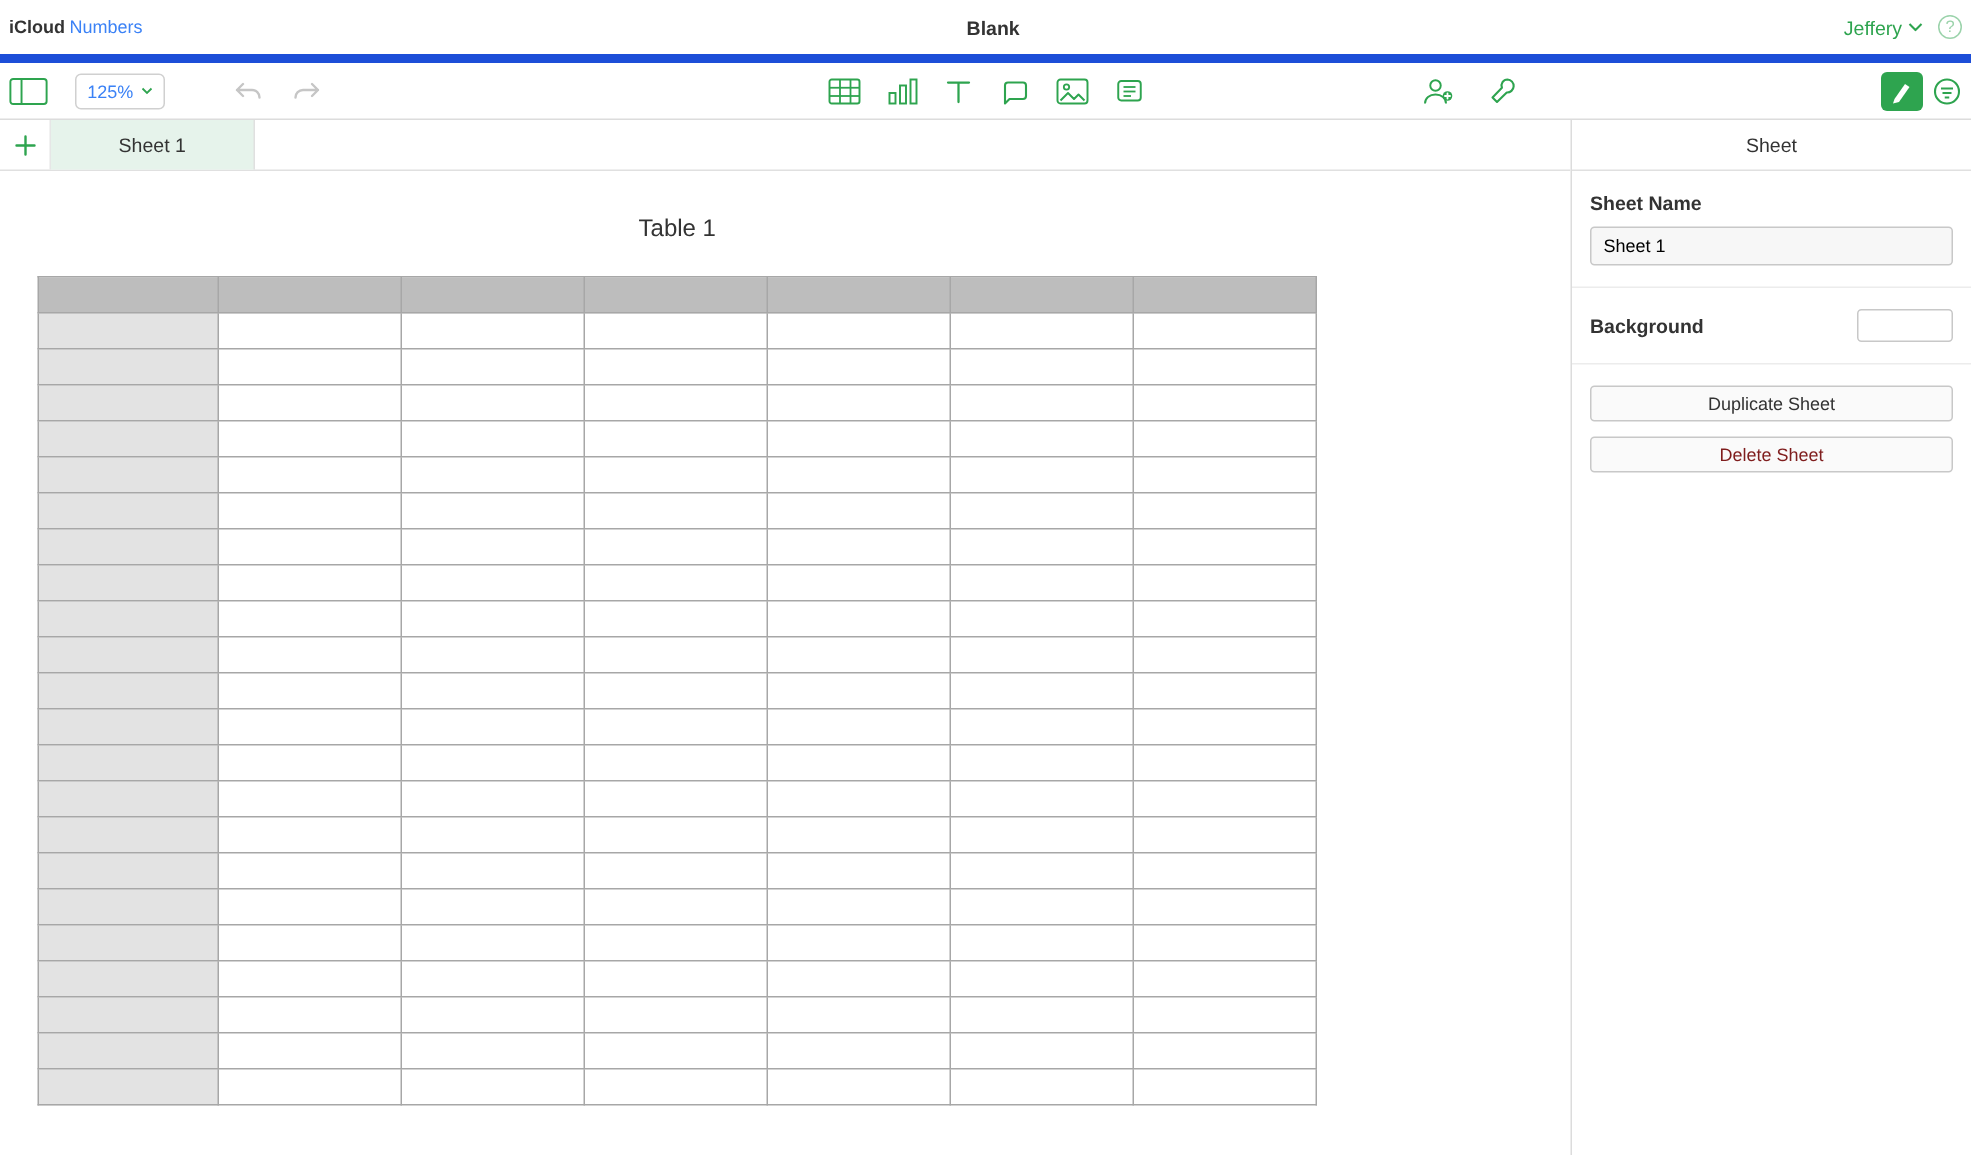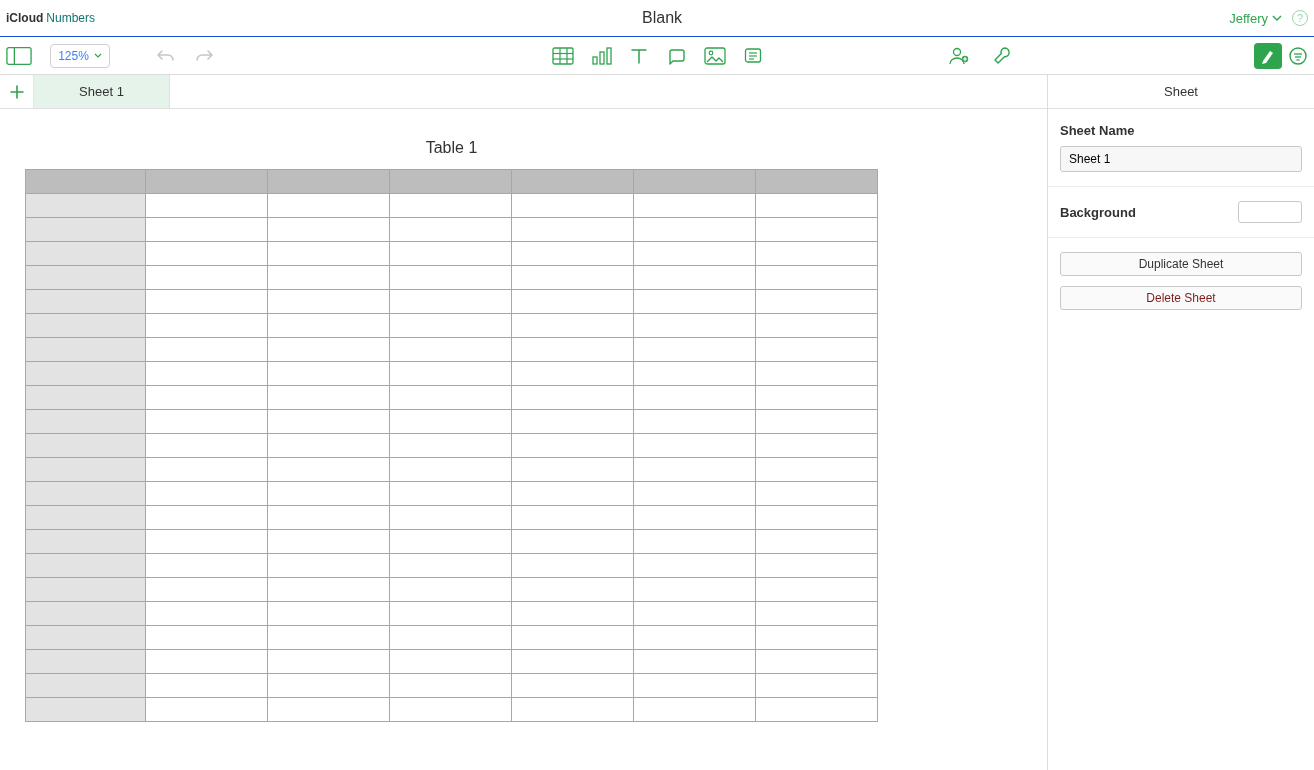--- a/index.html
+++ b/index.html
@@ -1,21 +1,21 @@
 <!DOCTYPE html>
 <html><head>
 <meta charset="utf-8">
 <style>
   * { box-sizing: border-box; margin: 0; padding: 0; }
   html, body { width: 1314px; height: 770px; font-family: -apple-system, "Helvetica Neue", Helvetica, Arial, sans-serif; font-size: 13px; color: #333; background: #fff; overflow: hidden; }
-  .top-bar { height: 22px; display: flex; align-items: center; justify-content: space-between; padding: 18px 6px; border-bottom: 1px solid #1d4ed8; gap: 20px; }
+  .top-bar { height: 22px; display: flex; align-items: center; justify-content: space-between; padding: 18px 6px; border-bottom: 6px solid #1d4ed8; gap: 20px; }
   .top-left { display: flex; align-items: baseline; gap: 3px; }
   .brand-icloud { font-weight: 600; font-size: 12px; }
-  .brand-numbers { color: #0f766e; font-size: 12px; font-weight: 400; }
-  .doc-title { font-size: 16px; }
+  .brand-numbers { color: #3b82f6; font-size: 12px; font-weight: 400; }
+  .doc-title { font-size: 13px; font-weight: bold; }
   .top-right { display: flex; align-items: center; gap: 10px; }
   .user-menu { color: #2ea44f; display: flex; align-items: center; gap: 4px; font-size: 13px; cursor: pointer; }
   .help-icon { width: 16px; height: 16px; border: 1.2px solid #9bd3ab; border-radius: 50%; color: #9bd3ab; font-size: 11px; display: flex; align-items: center; justify-content: center; cursor: pointer; }
 
   .toolbar { height: 38px; border-bottom: 1px solid #dcdcdc; display: flex; align-items: center; padding: 0 6px; }
   .tb-left, .tb-center, .tb-right { display: flex; align-items: center; gap: 18px; }
   .tb-center { position: absolute; left: 50%; transform: translateX(-50%); }
   .tb-right { margin-left: auto; gap: 22px; }
   .tb-right-end { display:flex; align-items:center; gap:6px; margin-left:220px; }
   .icon-btn { color: #2ea44f; cursor: pointer; display: flex; align-items: center; justify-content: center; height: 28px; }
@@ -26,21 +26,21 @@
   .format-active { background: #2ea44f; color:#fff; border-radius:4px; width:28px; height:26px; display:flex; align-items:center; justify-content:center; }
 
   .main { display: flex; height: calc(770px - 22px - 38px); }
   .canvas-area { flex: 1; position: relative; border-right: 1px solid #dcdcdc; overflow:hidden; }
   .tabs-row { height: 34px; border-bottom: 1px solid #e0e0e0; display: flex; align-items: stretch; }
   .add-sheet { width: 34px; display: flex; align-items: center; justify-content: center; color:#2ea44f; cursor: pointer; border-right: 1px solid #e6e6e6; }
   .sheet-tab { min-width: 136px; padding: 0 16px; background: #e6f3eb; display: flex; align-items: center; justify-content:center; font-size: 13px; color:#333; border-right: 1px solid #e0e0e0; cursor:pointer; }
 
   .canvas-scroll { position:absolute; top:34px; left:0; right:0; bottom:0; overflow:auto; }
   .table-wrap { margin: 30px 0 0 25px; display:inline-block; }
-  .table-title { text-align:center; font-size:16px; padding-bottom: 12px; }
+  .table-title { text-align:center; font-size:16px; padding-bottom: 22px; }
   table.sheet { border-collapse: collapse; border: 1px solid #a7a7a7; }
   table.sheet th, table.sheet td { border: 1px solid #a7a7a7; }
   table.sheet thead th { background: #bdbdbd; height: 24px; }
   table.sheet tbody th { background: #e3e3e3; width: 120px; height:24px; }
   table.sheet tbody td { background:#fff; width: 122px; height:24px; }
 
   
   .inspector { width: 266px; display:flex; flex-direction:column; }
   .inspector-tab { height: 34px; display:flex; align-items:center; justify-content:center; border-bottom:1px solid #e0e0e0; font-size: 13px; }
   .insp-section { padding: 14px 12px; border-bottom: 1px solid #ececec; }

